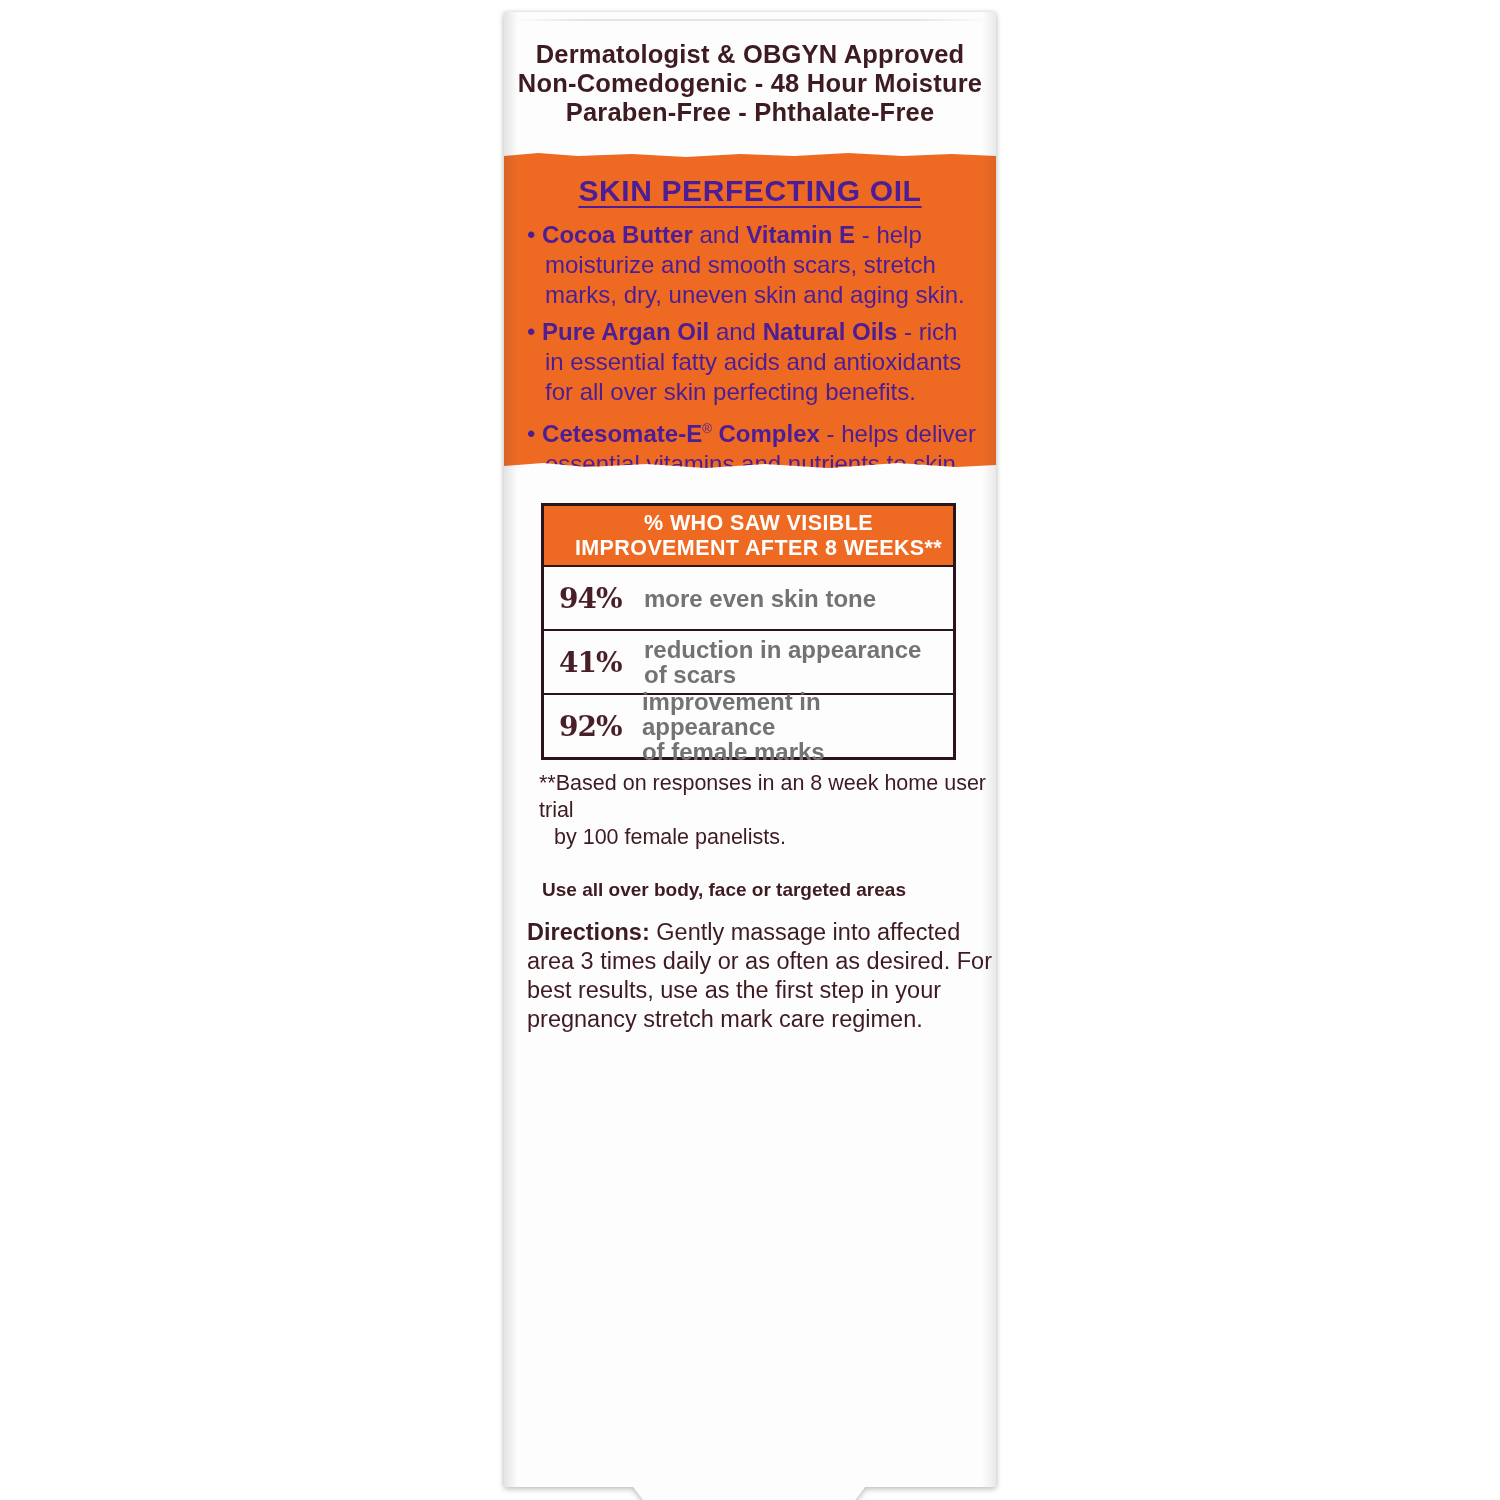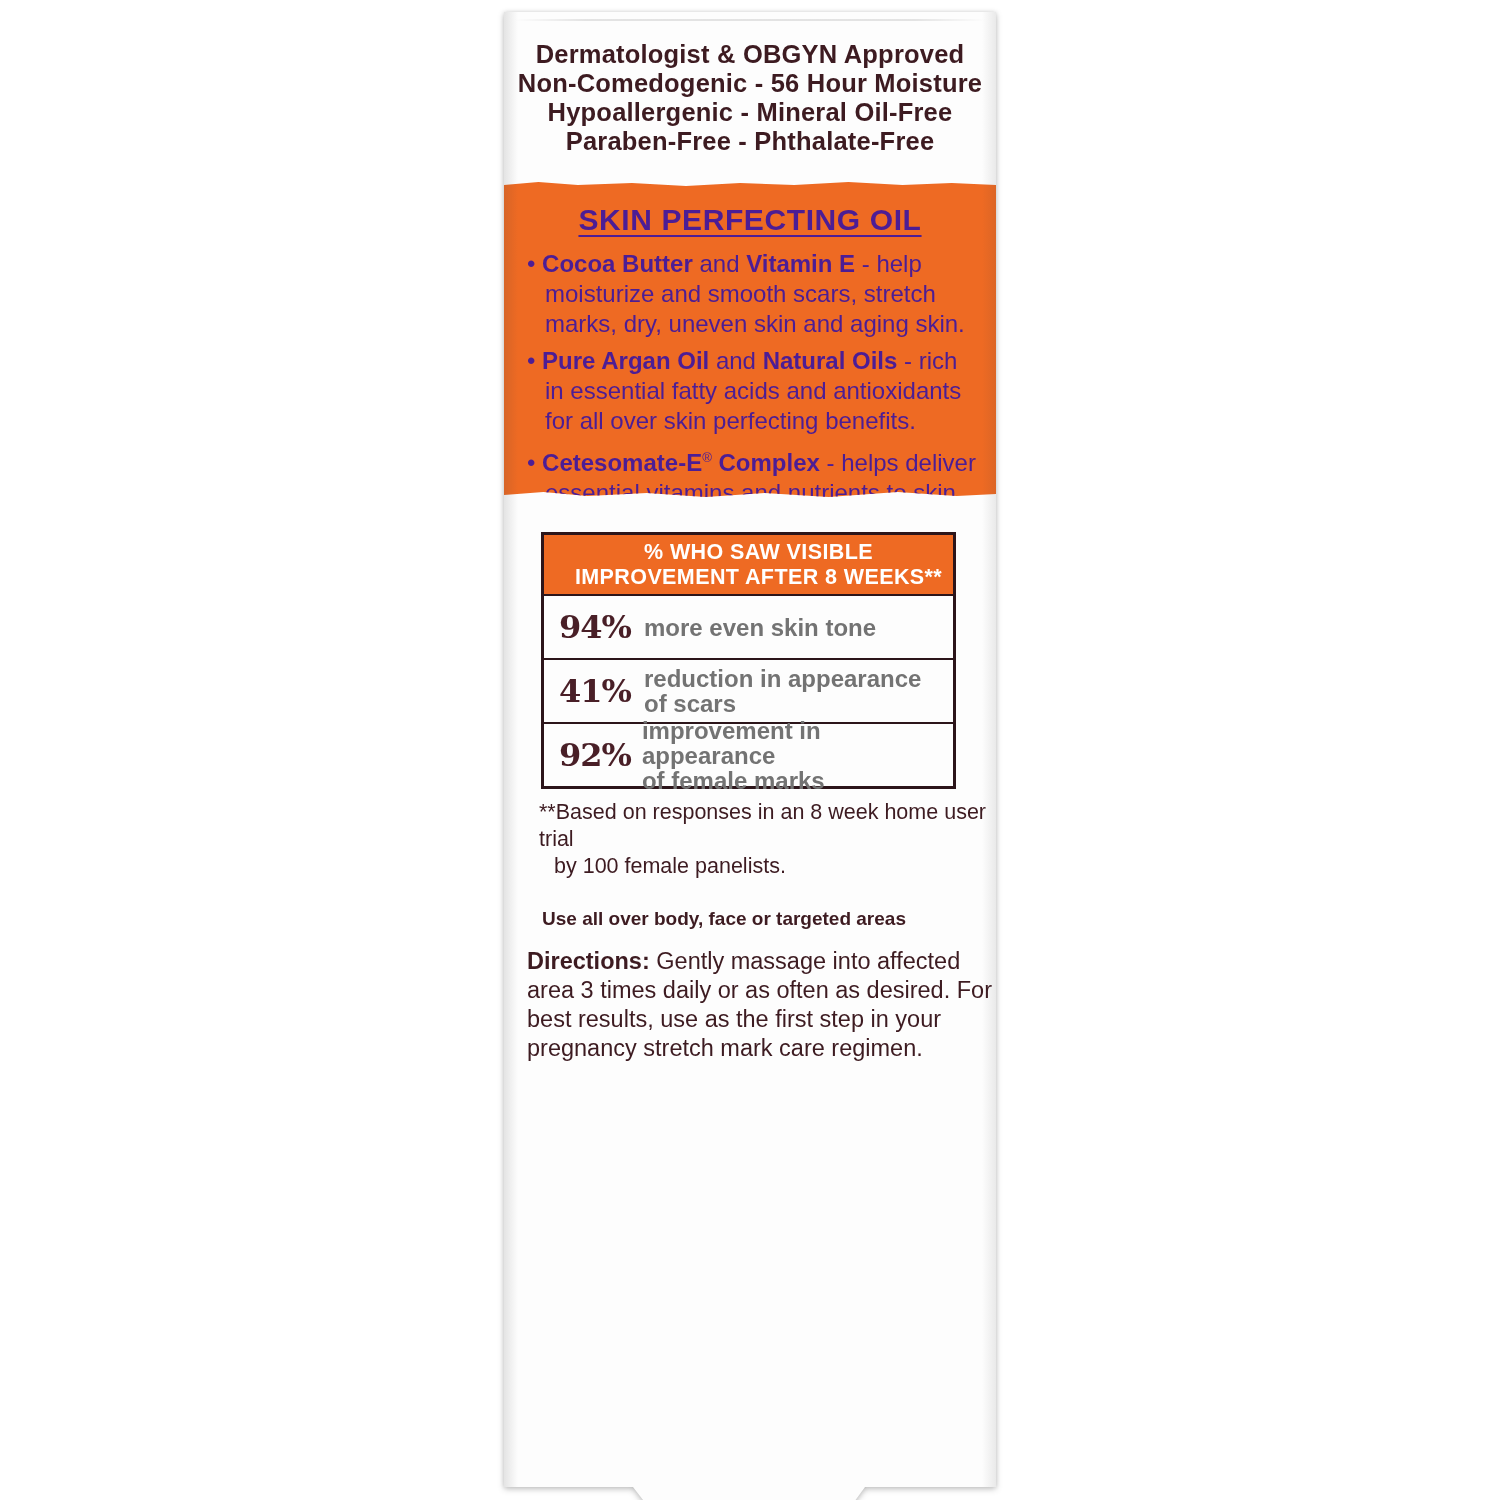--- a/index.html
+++ b/index.html
@@ -45,43 +45,42 @@
   .bullet sup { font-size:0.55em; vertical-align:super; }
 
   
   .stats { margin:34px 0 0 37px; width:415px; border:3px solid #2C151A; background:#fdfdfd; }
   .stats-header { color:#fff; text-align:center; font-weight:bold;
     font-size:21.5px; line-height:25px; letter-spacing:0.4px; padding:5px 0 4px 0; }
   .stats-header span { display:block;margin-left:20px; }
   .stat-row { display:flex; align-items:center; height:64px; border-top:2px solid #2C151A; }
   .stat-row:first-of-type { border-top:none; }
   .pct { width:100px; padding-left:15px; font-family:"DejaVu Serif","Liberation Serif",serif;
-    font-weight:bold; font-size:32px; color:#491F27; letter-spacing:-1px; }
+    font-weight:bold; font-size:28px; color:#491F27; letter-spacing:-1px; }
   .stat-label { font-weight:bold; font-size:24px; line-height:25px; color:#737373; }
   .stat-label span { display:block; }
 
   .footnote { margin:10px 0 0 35px; font-size:21.5px; line-height:27px; color:#3D1B21; }
   .footnote span { display:block; }
   .footnote .fn2 { padding-left:15px; }
 
   .usage-headline { margin:28px 0 0 38px; font-weight:bold; font-size:19px; color:#3D1B21; }
   .directions { margin:17px 0 0 23px; width:466px; font-size:23.5px; line-height:29px; color:#3D1B21; }
   .directions .b { font-weight:bold; }
 </style>
 </head>
 <body>
 
 <div class="panel-shadow-wrap">
   <div class="panel">
     <div class="crease"></div>
 
     <div class="claims">
       <span>Dermatologist &amp; OBGYN Approved</span>
-      <span>Non-Comedogenic - 56 Hour Moisture</span>
-      <span>Hypoallergenic - Mineral Oil-Free</span>
+      <span>Non-Comedogenic - 48 Hour Moisture</span>
       <span>Paraben-Free - Phthalate-Free</span>
     </div>
 
     <div class="benefits">
       <div class="benefits-bg" style="background: rgb(238, 106, 35);"></div>
       <div class="benefits-title">SKIN PERFECTING OIL</div>
       <div class="bullets">
         <div class="bullet"><span>•</span> <span class="b">Cocoa Butter</span><span> and </span><span class="b">Vitamin E</span><span> - help moisturize and smooth scars, stretch marks, dry, uneven skin and aging skin.</span></div>
         <div class="bullet"><span>•</span> <span class="b">Pure Argan Oil</span><span> and </span><span class="b">Natural Oils</span><span> - rich in essential fatty acids and antioxidants for all over skin perfecting benefits.</span></div>
         <div class="bullet"><span>•</span> <span class="b">Cetesomate-E</span><sup>®</sup><span class="b"> Complex</span><span> - helps deliver essential vitamins and nutrients to skin.</span></div>

